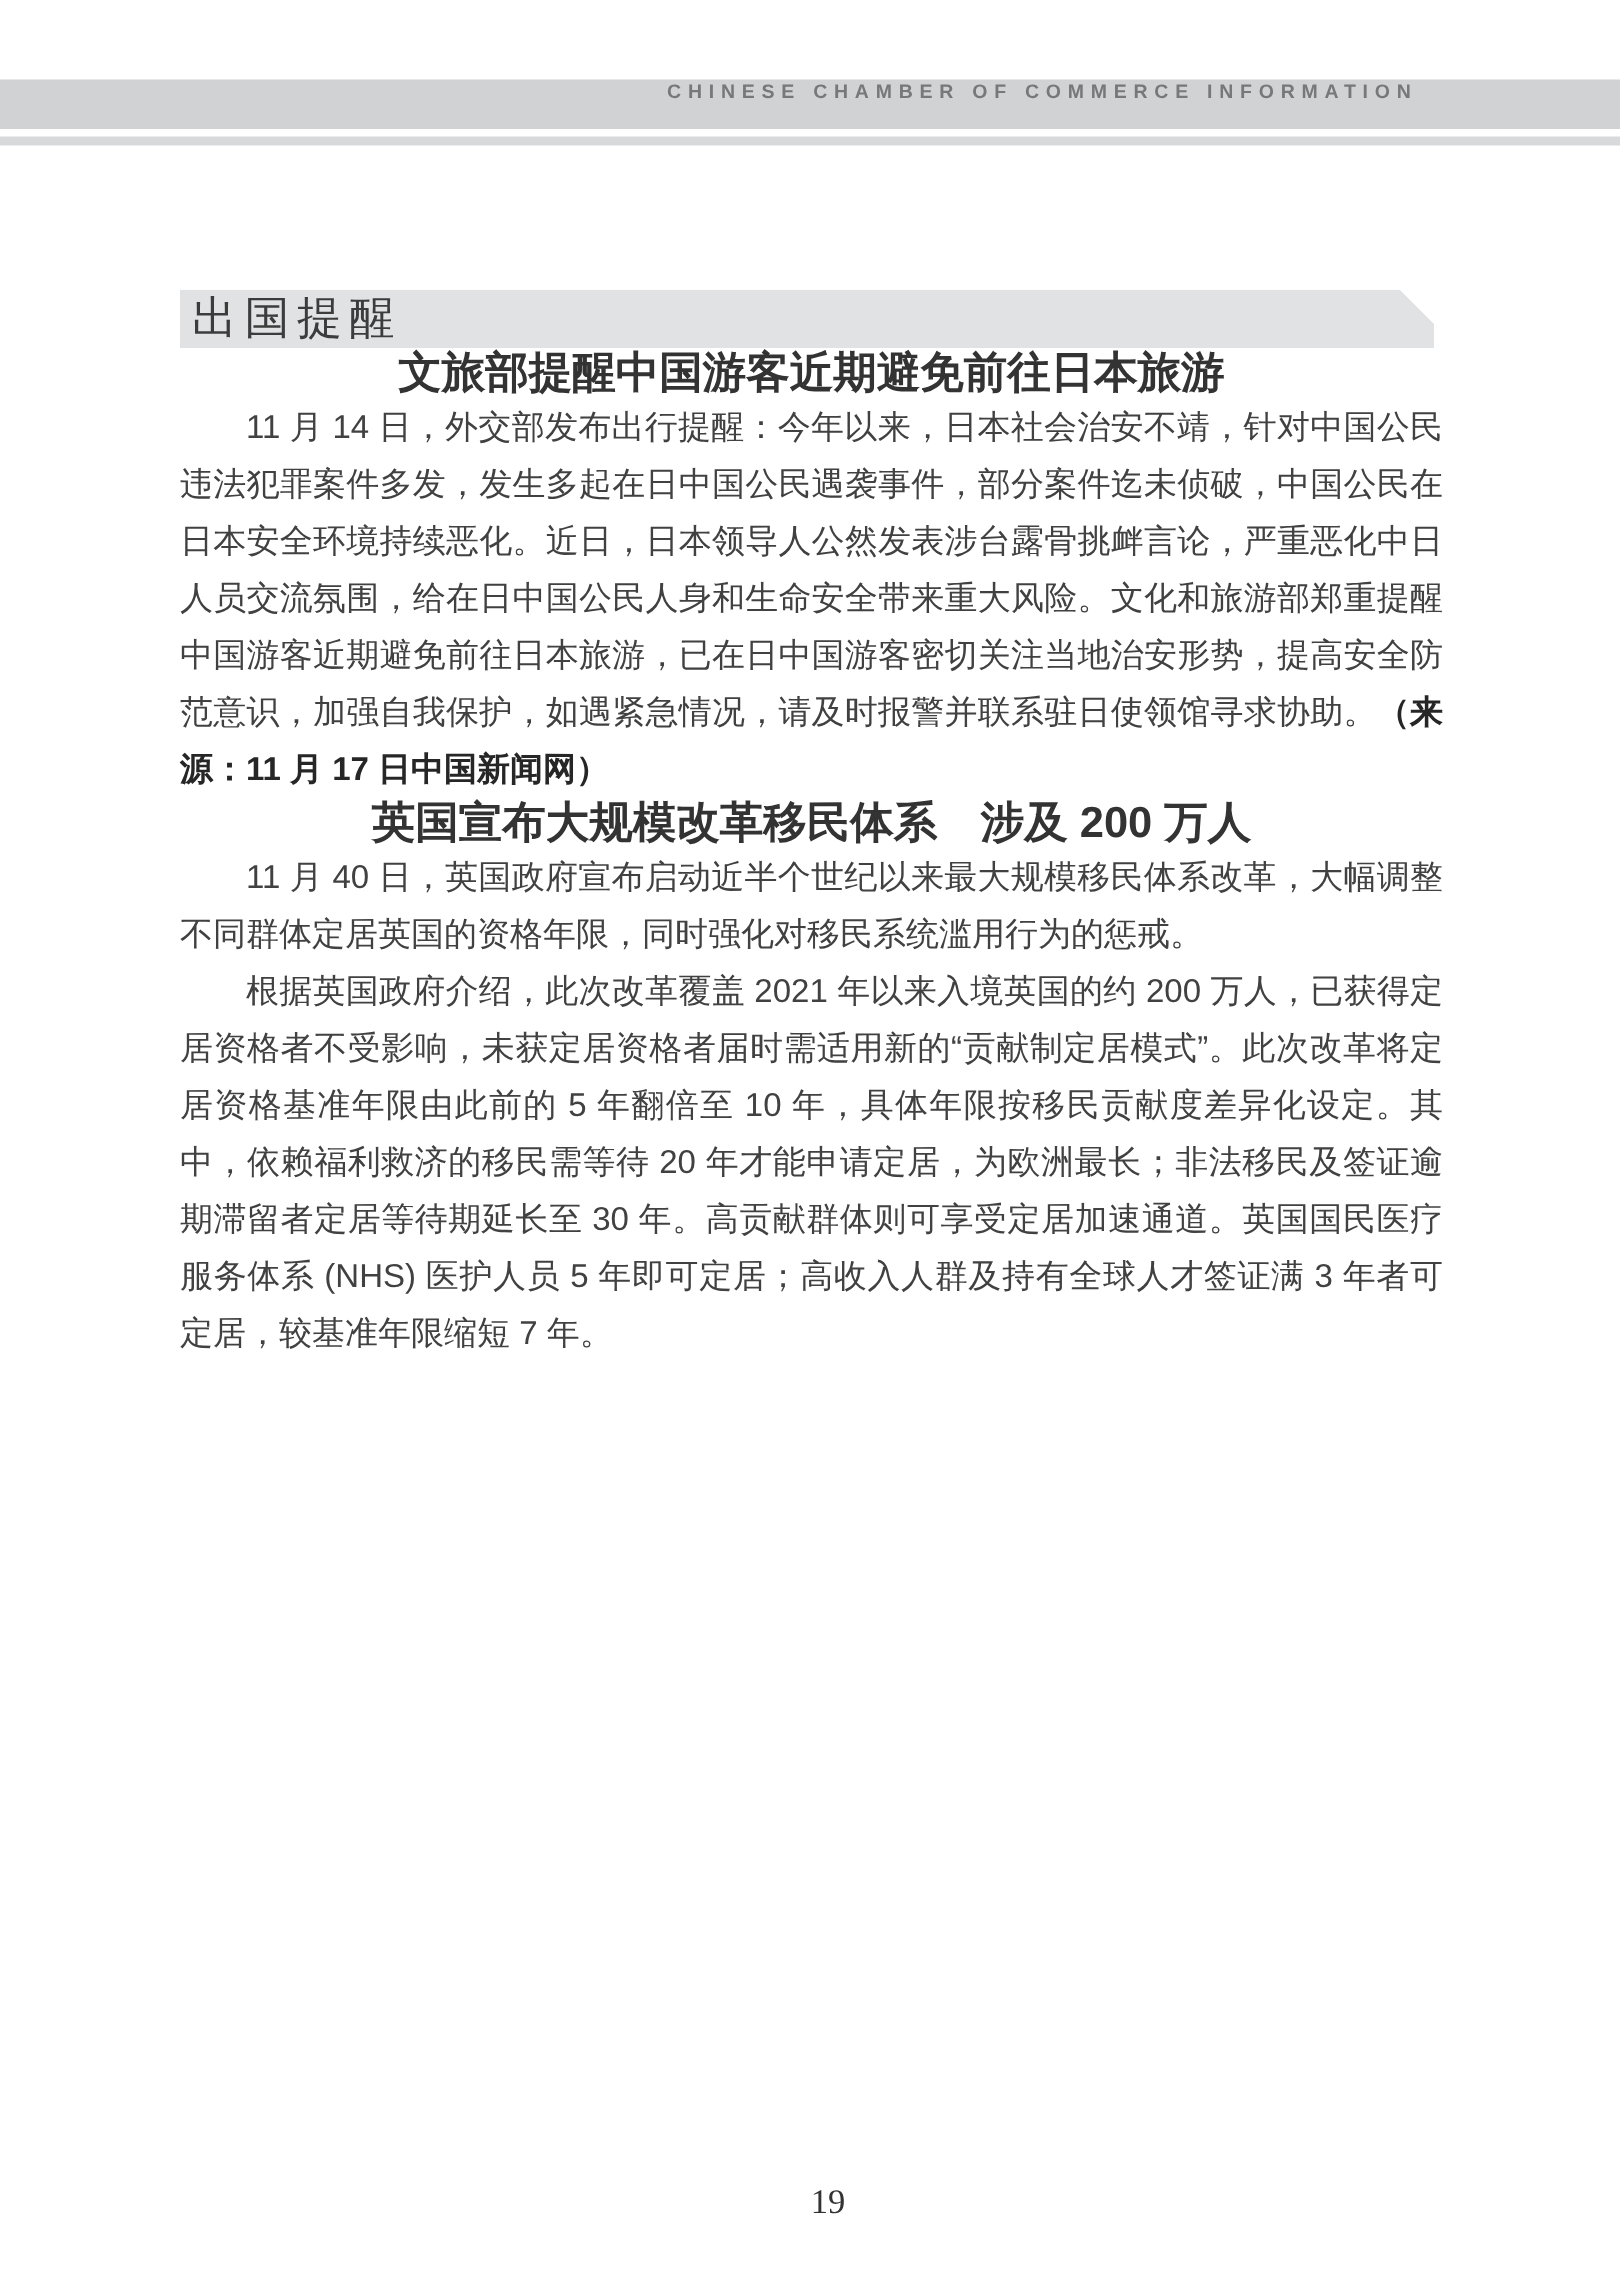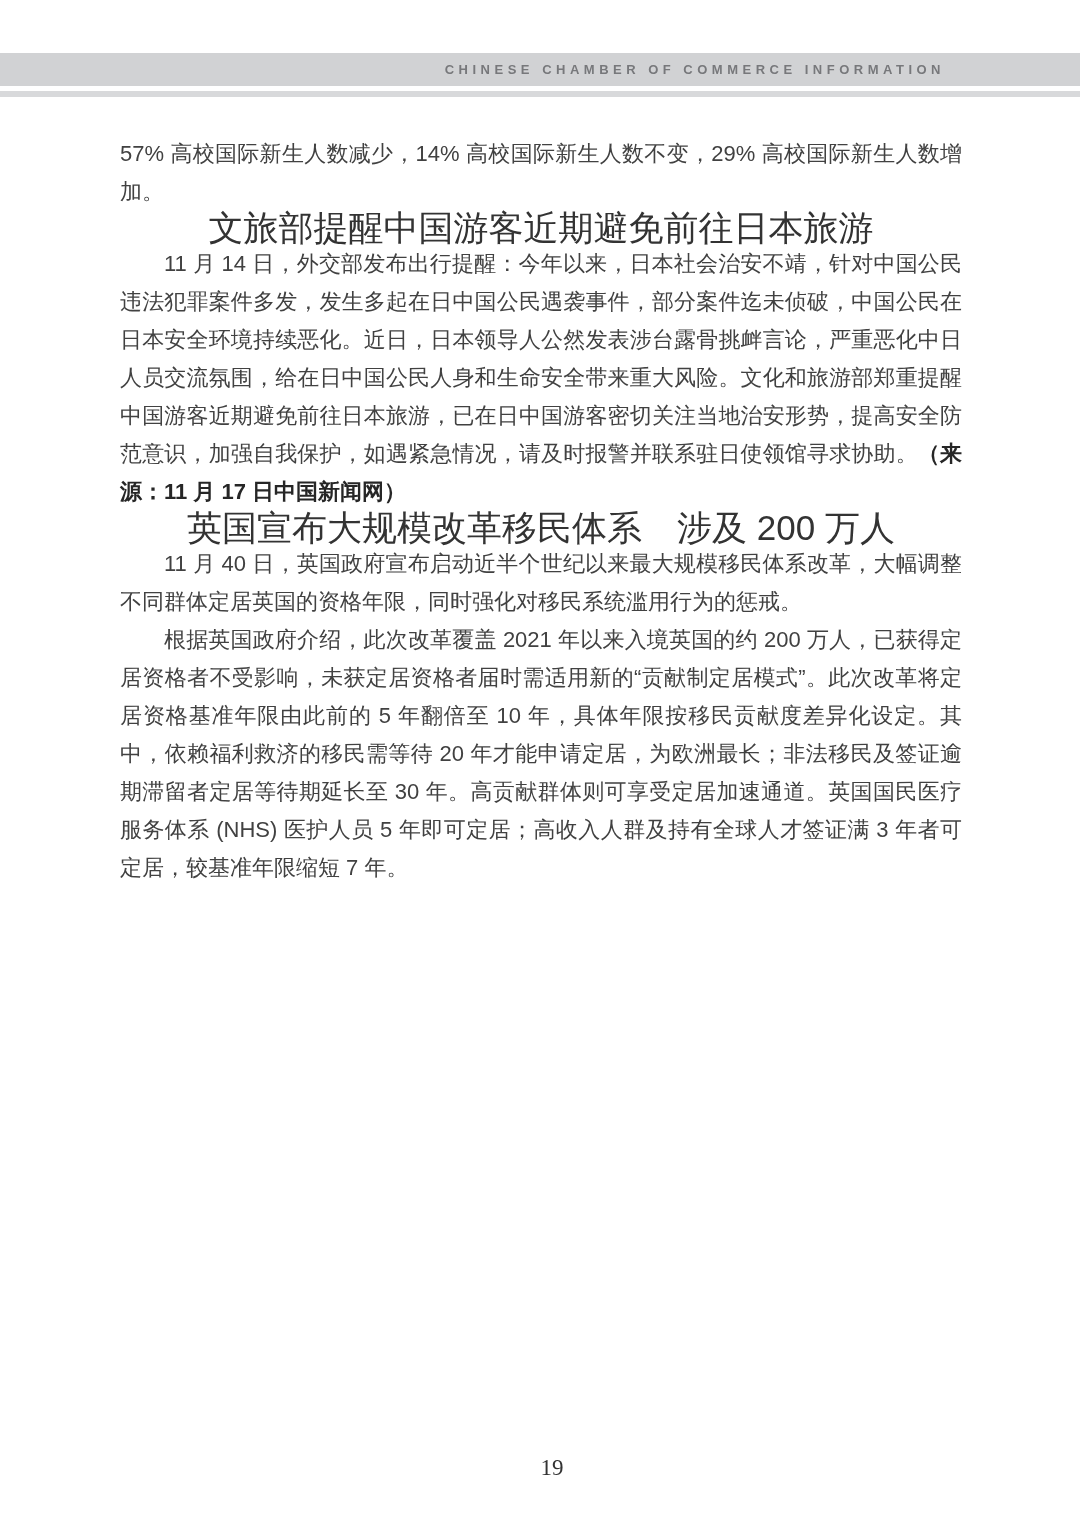--- a/index.html
+++ b/index.html
@@ -6,21 +6,21 @@
   body {
     width: 1080px; height: 1525px;
     background: #ffffff;
     position: relative;
     font-family: "Liberation Sans", sans-serif;
     overflow: hidden;
   }
   .hdr-bar {
     margin-top: 53px; height: 33px;
     background: #d1d2d4;
-    display: flex; align-items: center; justify-content: flex-end;
+    display: flex; justify-content: flex-end;
     padding-right: 135px; box-sizing: border-box;
   }
   .hdr-text {
     font-size: 13px; font-weight: bold;
     letter-spacing: 4.5px; color: #77787b;
     white-space: nowrap;
   }
   .hdr-line { margin-top: 5px; height: 6px; background: #d8d9db; }
 
   .content { margin: 0 118px 0 120px; padding-top: 38px; }
@@ -43,22 +43,22 @@
     display: flex; align-items: center;
   }
   .sec-title {
     font-family: "Liberation Serif", serif;
     font-size: 30px; color: #3c3c3c;
     padding-left: 8px; letter-spacing: 5px;
   }
 
   h2.art {
     margin: 0; text-align: center;
-    font-size: 35px; line-height: 34px;
-    color: #333333; font-weight: normal;
+    font-size: 29px; line-height: 34px;
+    color: #333333; font-weight: bold;
   }
   .h-japan { margin-top: 41px; }
   .h-uk    { margin-top: 55px; }
   .p-japan { margin-top: 36px; }
   .p-uk1   { margin-top: 26px; }
 
   .page-num {
     position: absolute; top: 1455px; left: 12px;
     width: 100%; text-align: center;
     font-family: "Liberation Serif", serif;
@@ -68,24 +68,26 @@
 </head>
 <body>
 
 <div class="hdr-bar">
   <span class="hdr-text">CHINESE CHAMBER OF COMMERCE INFORMATION</span>
 </div>
 <div class="hdr-line"></div>
 
 <div class="content">
 
-  <p class="body">57% 高校国际新生人数减少，14% 高校国际新生人数不变，29% 高校国际新生人数增加。</p>
 
 
 
+  <div class="sec-bar">
+    <span class="sec-title">出国提醒</span>
+  </div>
 
   <h2 class="art h-japan">文旅部提醒中国游客近期避免前往日本旅游</h2>
 
   <p class="body indent p-japan"><span>11 月 14 日，外交部发布出行提醒：今年以来，日本社会治安不靖，针对中国公民违法犯罪案件多发，发生多起在日中国公民遇袭事件，部分案件迄未侦破，中国公民在日本安全环境持续恶化。近日，日本领导人公然发表涉台露骨挑衅言论，严重恶化中日人员交流氛围，给在日中国公民人身和生命安全带来重大风险。文化和旅游部郑重提醒中国游客近期避免前往日本旅游，已在日中国游客密切关注当地治安形势，提高安全防范意识，加强自我保护，如遇紧急情况，请及时报警并联系驻日使领馆寻求协助。</span><span class="src">（来源：11 月 17 日中国新闻网）</span></p>
 
   <h2 class="art h-uk">英国宣布大规模改革移民体系　涉及 200 万人</h2>
 
   <p class="body indent p-uk1">11 月 40 日，英国政府宣布启动近半个世纪以来最大规模移民体系改革，大幅调整不同群体定居英国的资格年限，同时强化对移民系统滥用行为的惩戒。</p>
 
   <p class="body indent">根据英国政府介绍，此次改革覆盖 2021 年以来入境英国的约 200 万人，已获得定居资格者不受影响，未获定居资格者届时需适用新的“贡献制定居模式”。此次改革将定居资格基准年限由此前的 5 年翻倍至 10 年，具体年限按移民贡献度差异化设定。其中，依赖福利救济的移民需等待 20 年才能申请定居，为欧洲最长；非法移民及签证逾期滞留者定居等待期延长至 30 年。高贡献群体则可享受定居加速通道。英国国民医疗服务体系 (NHS) 医护人员 5 年即可定居；高收入人群及持有全球人才签证满 3 年者可定居，较基准年限缩短 7 年。</p>

